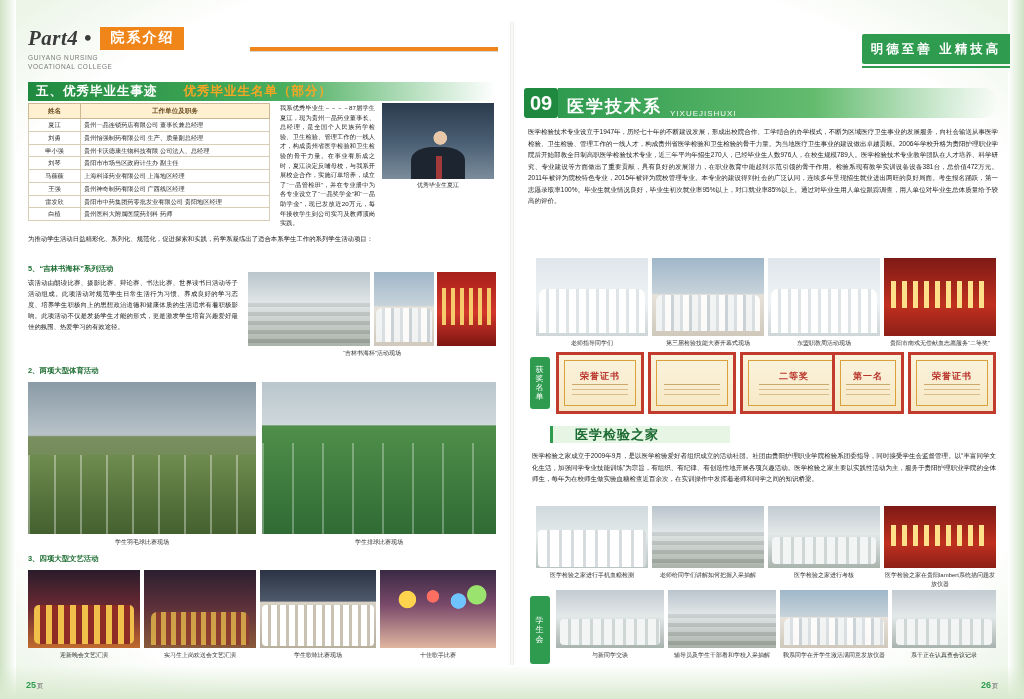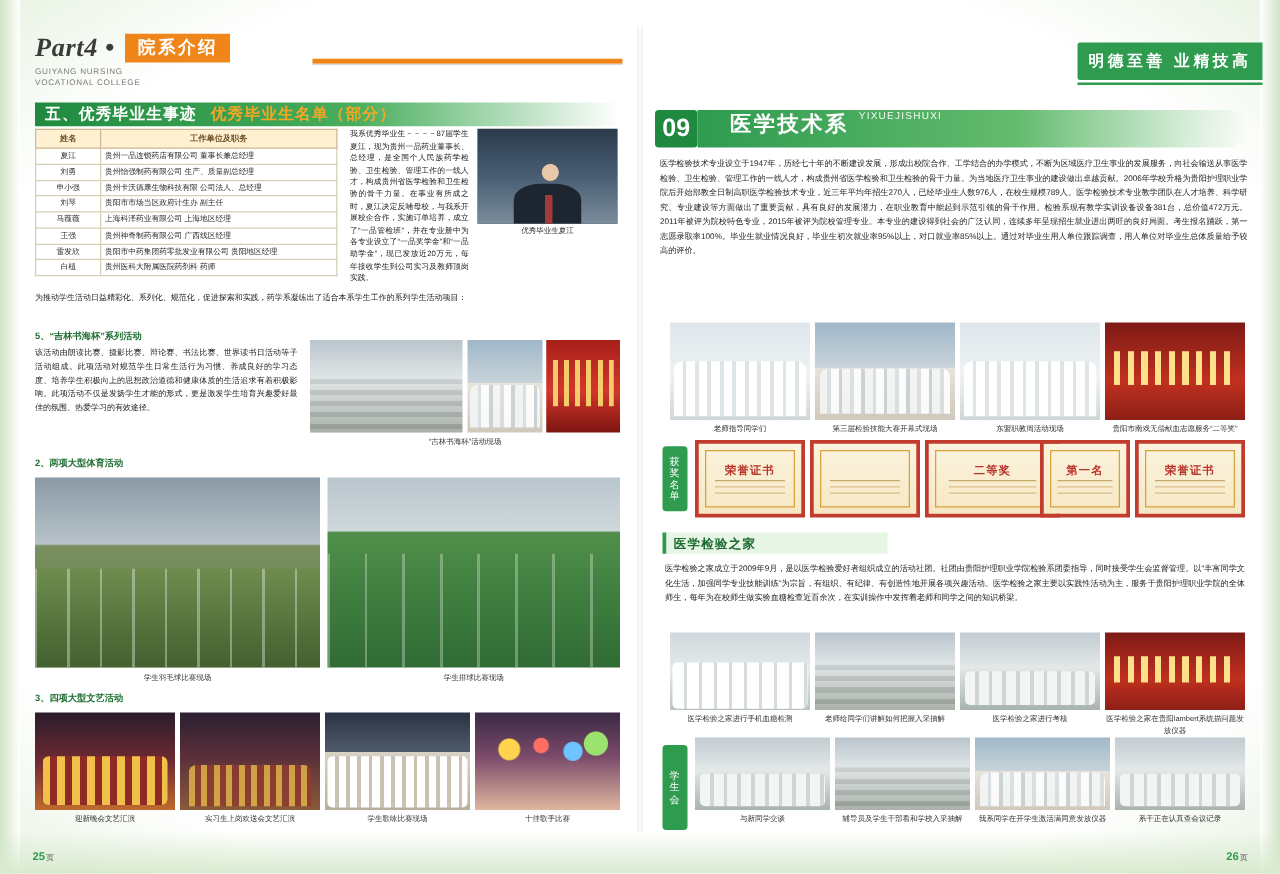--- a/index.html
+++ b/index.html
@@ -67,21 +67,21 @@
   }
 
   
   .sec-title {
     position:absolute;
     height:19px; color:#fff; font-size:12.5px; font-weight:bold;
     display:flex; align-items:center; padding-left:8px; letter-spacing:1px;
     background:linear-gradient(to right,#1f8a3f 0%, #49ae5d 55%, rgba(73,174,93,0) 100%);
   }
   .sec-title .sub {
-    color:#f5a623; margin-left:11px; font-weight:bold;
+    color:#f5a623; margin-left:26px; font-weight:bold;
   }
 
   
   table.grads {
     position:absolute; left:28px; top:103px; width:242px;
     border-collapse:collapse; font-size:6.2px; color:#2b2b2b;
     font-family:"Liberation Sans", sans-serif;
   }
   table.grads th {
     background:#fff0d2; border:1px solid #cdb894; font-weight:bold;
@@ -137,38 +137,38 @@
   .rc-badge {
     position:absolute; left:524px; top:88px; width:34px; height:30px;
     background:#1f8a3f; color:#fff; font-size:20px; font-weight:bold;
     display:flex; align-items:center; justify-content:center;
     border-radius:3px;
   }
   .rc-titlebar {
     position:absolute; left:558px; top:88px; width:440px; height:30px;
     background:linear-gradient(to right,#2e9b4f 0%, #63bb6e 58%, rgba(99,187,110,0) 100%);
     border-radius:0 15px 15px 0;
-    display:flex; align-items:flex-start; padding-left:26px; color:#fff;
+    display:flex; align-items:flex-end; padding-left:9px; color:#fff;
   }
   .rc-titlebar .cn { font-size:17px; font-weight:bold; letter-spacing:2px; }
   .rc-titlebar .en { font-size:8px; margin-left:8px; letter-spacing:1px; opacity:.95; }
 
   .p-right {
     position:absolute; font-size:6.5px; line-height:1.78; color:#1d1d1d; text-align:justify;
   }
   .tagv {
     position:absolute; width:20px; background:#2e9b4f; color:#fff;
     border-radius:3px; font-size:8px; font-weight:normal; line-height:1.15;
     display:flex; align-items:center; justify-content:center; text-align:center;
     padding:4px 2px; letter-spacing:1px;
   }
   .green-sub {
     position:absolute; height:17px; background:#e7f5e5; border-left:3px solid #2e9b4f;
-    color:#1c6b32; font-size:10px; font-weight:bold;
-    display:flex; align-items:center; padding-left:6px; letter-spacing:1px;
+    color:#1c6b32; font-size:13px; font-weight:bold;
+    display:flex; align-items:center; padding-left:22px; letter-spacing:1px;margin-left:20px;
   }
 
   
   .pgl, .pgr {
     position:absolute; bottom:8px; font-size:9px; color:#2e9b4f; font-weight:bold;
   }
   .pgl { left:26px; }
   .pgr { right:26px; }
   .pgl i, .pgr i { font-style:normal; font-size:6px; color:#888; margin-left:1px; }
 

